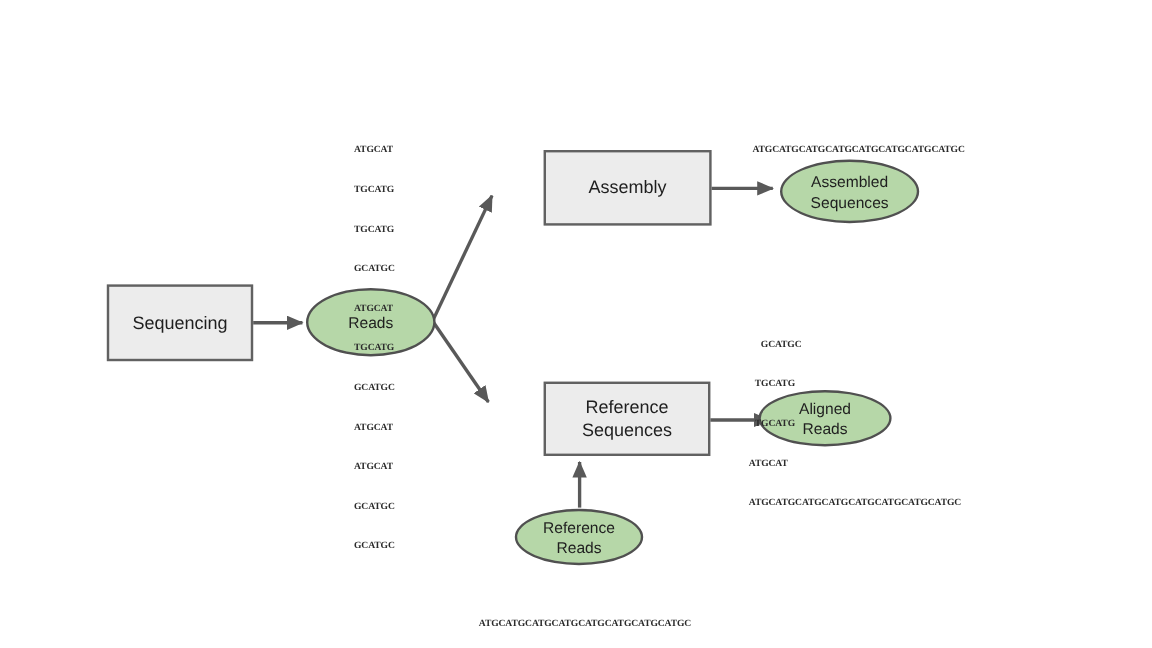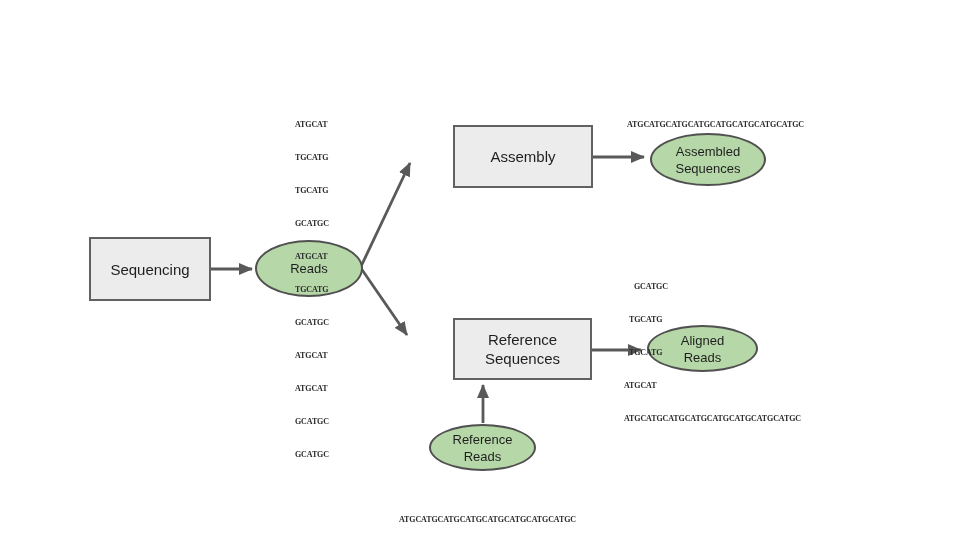--- a/index.html
+++ b/index.html
@@ -62,21 +62,21 @@
   #aligned-stack .seq-line:nth-child(1) { padding-left: 10px; }
   #aligned-stack .seq-line:nth-child(2) { padding-left: 5px; }
   #aligned-stack .seq-line:nth-child(3) { padding-left: 5px; }
 
   
   #box-sequencing   { left: 48px;  top: 237px; width: 118px; height: 60px; }
   #box-assembly     { left: 412px; top: 125px; width: 136px; height: 59px; }
   #box-ref-align    { left: 412px; top: 318px; width: 135px; height: 58px; }
   #ellipse-reads    { left: 255px; top: 240px; width: 104px; height: 53px; }
   #ellipse-assembled{ left: 650px; top: 133px; width: 112px; height: 49px; justify-content: center; }
-  #ellipse-aligned  { left: 647px; top: 325px; width: 107px; height: 43px; }
+  #ellipse-aligned  { left: 632px; top: 325px; width: 107px; height: 43px; }
   #ellipse-genome   { left: 429px; top: 424px; width: 103px; height: 43px; }
 
   #reads-column   { left: 295px; top: 97px;  }
   #seq-top-right  { left: 627px; top: 97px;  }
   #aligned-stack  { left: 624px; top: 259px; }
   #seq-bottom     { left: 399px; top: 492px; }
 </style>
 </head>
 <body>
 

